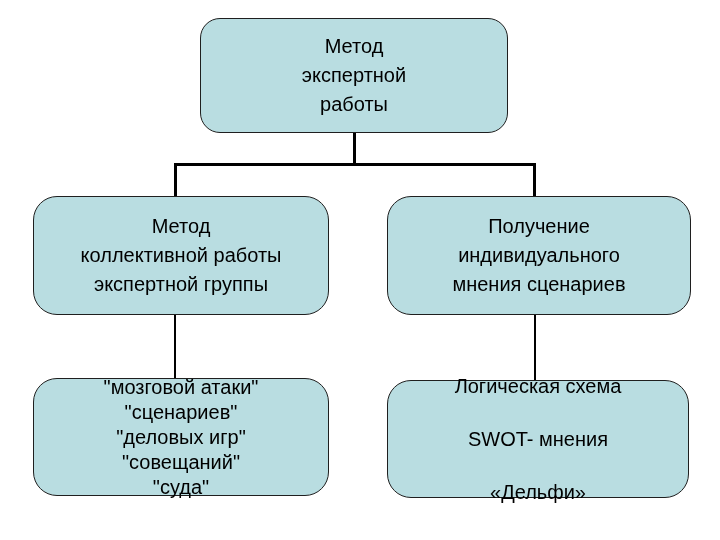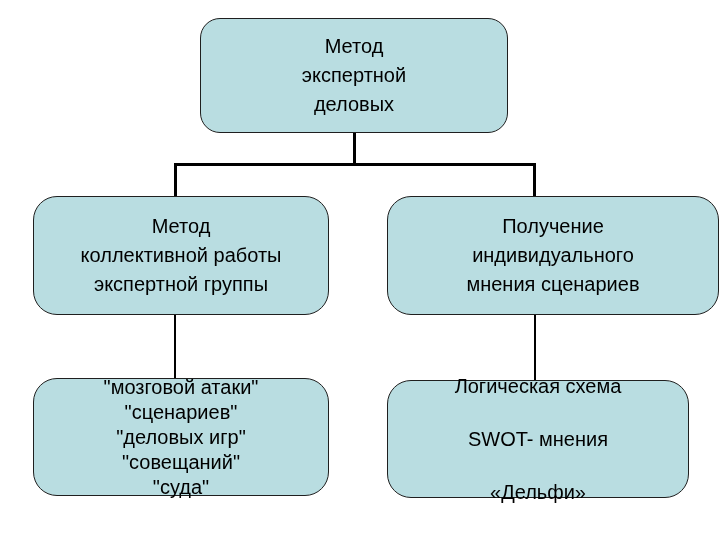--- a/index.html
+++ b/index.html
@@ -24,21 +24,21 @@
     text-align: center;
     color: #000000;
     font-size: 20px;
   }
   .node .line { width: 100%; white-space: nowrap; }
   .conn { position: absolute; background: var(--connector, #000000); }
 
   
   #node-root        { left: 200px; top: 18px;  width: 308px; height: 115px; line-height: 29px; border-radius: 20px; }
   #node-collective  { left: 33px;  top: 196px; width: 296px; height: 119px; line-height: 29px; }
-  #node-individual  { left: 387px; top: 196px; width: 332px; height: 119px; line-height: 29px; }
+  #node-individual  { left: 387px; top: 196px; width: 304px; height: 119px; line-height: 29px; }
   #node-coll-meth   { left: 33px;  top: 378px; width: 296px; height: 118px; line-height: 25px; }
   #node-indiv-meth  { left: 387px; top: 380px; width: 302px; height: 118px; line-height: 29px; gap: 24px; }
 
   
   #conn-root-stem       { left: 353px; top: 132px; width: 3px;   height: 33px; }
   #conn-branch-h        { left: 174px; top: 163px; width: 362px; height: 3px;  }
   #conn-left-drop       { left: 174px; top: 163px; width: 3px;   height: 34px; }
   #conn-right-drop      { left: 533px; top: 163px; width: 3px;   height: 34px; }
   #conn-collective-down { left: 174px; top: 314px; width: 2px;   height: 65px; }
   #conn-individual-down { left: 534px; top: 314px; width: 2px;   height: 67px; }
@@ -51,21 +51,21 @@
   <div class="conn" id="conn-root-stem"></div>
   <div class="conn" id="conn-branch-h"></div>
   <div class="conn" id="conn-left-drop"></div>
   <div class="conn" id="conn-right-drop"></div>
   <div class="conn" id="conn-collective-down"></div>
   <div class="conn" id="conn-individual-down"></div>
 
   <div class="node" id="node-root">
     <div class="line">Метод</div>
     <div class="line">экспертной</div>
-    <div class="line">деловых</div>
+    <div class="line">работы</div>
   </div>
 
   <div class="node" id="node-collective">
     <div class="line">Метод</div>
     <div class="line">коллективной работы</div>
     <div class="line">экспертной группы</div>
   </div>
 
   <div class="node" id="node-individual">
     <div class="line">Получение</div>

